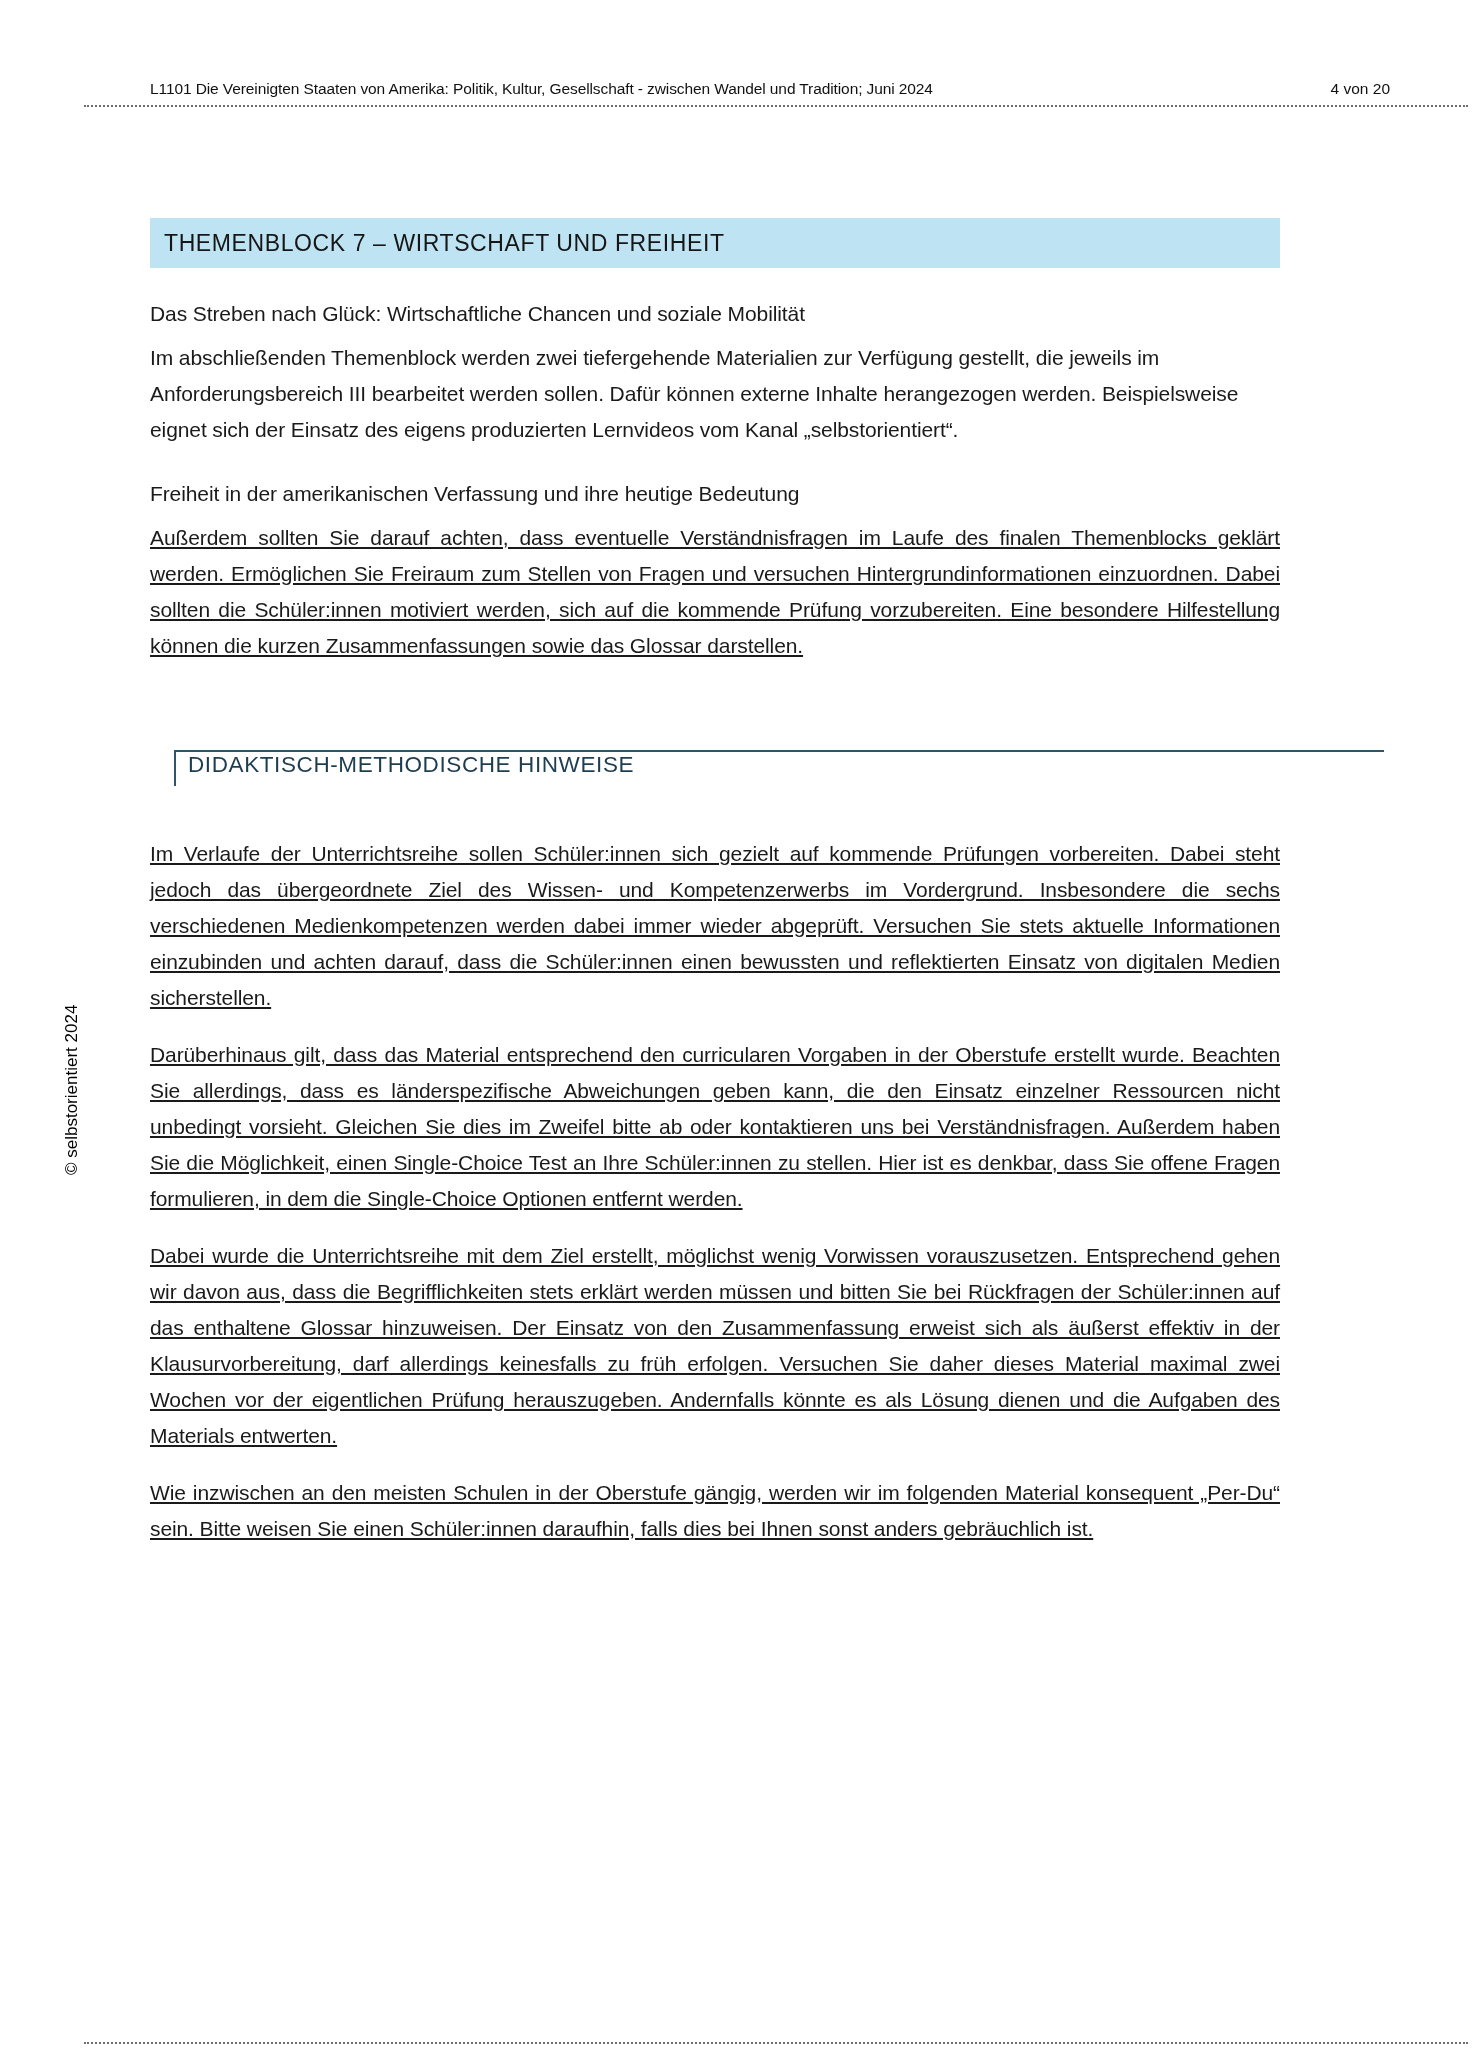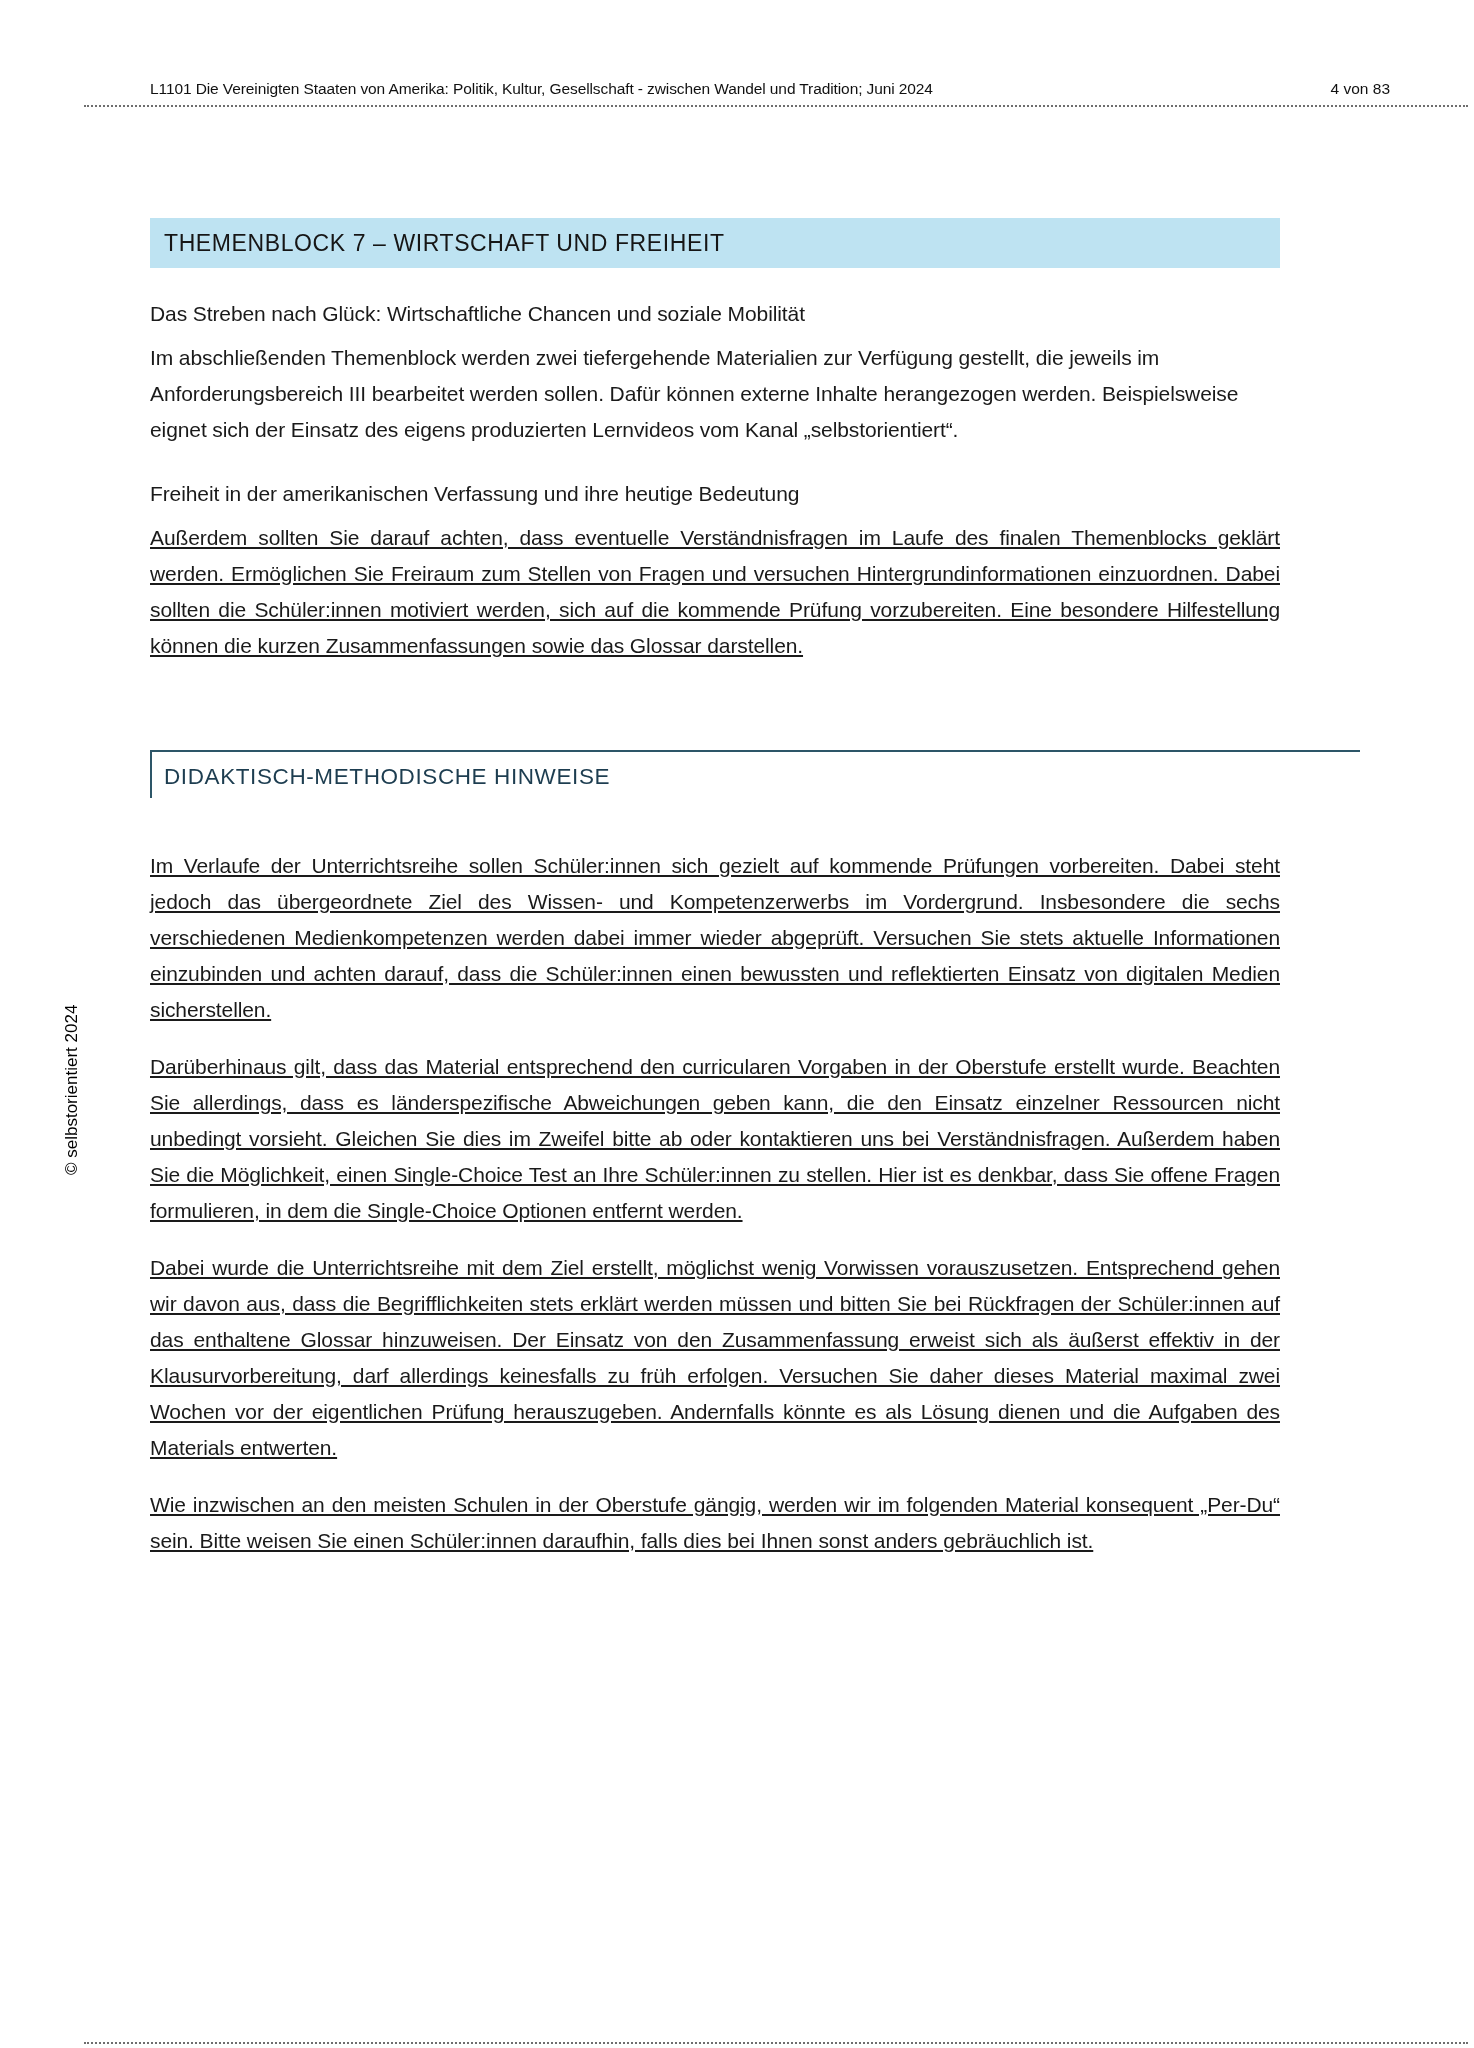--- a/index.html
+++ b/index.html
@@ -40,40 +40,41 @@
   }
   .para{
     margin-top:14px;font-size:21px;line-height:36px;letter-spacing:-0.1px;
   }
   .para.justify{text-align:justify;text-justify:inter-word;text-decoration:underline;}
   .section-heading{
     margin-top:86px;
     width:1196px;
     border-top:2px solid var(--section-rule);
     border-left:2px solid var(--section-rule);
-    padding:12px 0 8px 12px;
+    padding:0 0 8px 12px;
     font-size:22.5px;letter-spacing:0.6px;
     color:var(--section-heading);
+    margin-left:24px;
   }
   .copyright-vertical{
     position:absolute;left:62px;top:1175px;
     transform:rotate(-90deg);transform-origin:0 0;
     white-space:nowrap;font-size:17px;color:#000;letter-spacing:0px;
   }
   .footer-rule{
     position:absolute;top:2042px;left:84px;width:1384px;
     height:0;border-top:2px dotted #6e6e6e;
   }
 </style>
 </head>
 <body>
 
 <header class="page-header">
   <span class="header-title">L1101 Die Vereinigten Staaten von Amerika: Politik, Kultur, Gesellschaft - zwischen Wandel und Tradition; Juni 2024</span>
-  <span class="header-page">4 von 83</span>
+  <span class="header-page">4 von 20</span>
 </header>
 <div class="rule-dotted"></div>
 
 <span class="copyright-vertical">© selbstorientiert 2024</span>
 
 <main class="content">
 
   <div class="band">THEMENBLOCK 7 – WIRTSCHAFT UND FREIHEIT</div>
 
   <div class="subhead">Das Streben nach Glück: Wirtschaftliche Chancen und soziale Mobilität</div>

